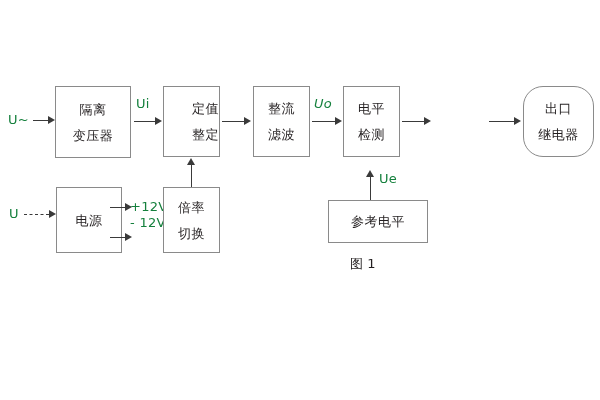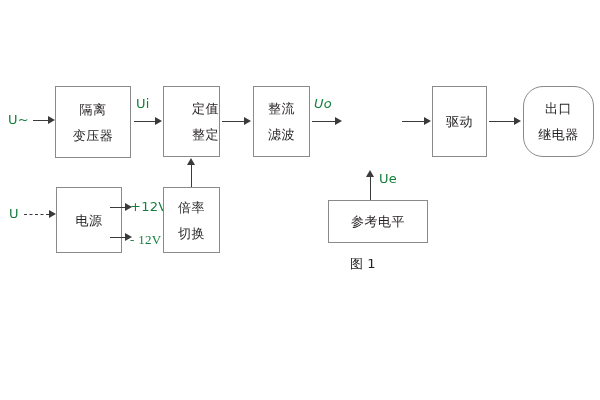--- a/index.html
+++ b/index.html
@@ -150,29 +150,30 @@
     <span class="line">整流</span>
     <span class="line">滤波</span>
   </div>
 
   <div class="label" style="left:314px; top:97px;font-style:italic;">Uo</div>
   <div class="arrow-h" style="left:312px; top:117px; width:30px;">
     <div class="shaft" style="width:23px;"></div>
     <div class="head" style="left:23px;"></div>
   </div>
 
+  <div class="node" style="left:343px; top:86px; width:57px; height:71px;">
+    <span class="line">电平</span>
+    <span class="line">检测</span>
+  </div>
 
   <div class="arrow-h" style="left:402px; top:117px; width:30px;">
     <div class="shaft" style="width:22px;"></div>
     <div class="head" style="left:22px;"></div>
   </div>
 
-  <div class="node one-line" style="left:432px; top:86px; width:55px; height:71px;">
-    <span class="line">驱动</span>
-  </div>
 
   <div class="arrow-h" style="left:489px; top:117px; width:33px;">
     <div class="shaft" style="width:25px;"></div>
     <div class="head" style="left:25px;"></div>
   </div>
 
   <div class="node" style="left:523px; top:86px; width:71px; height:71px;border-radius:20px;">
     <span class="line">出口</span>
     <span class="line">继电器</span>
   </div>
@@ -191,21 +192,21 @@
   <div class="arrow-h" style="left:110px; top:203px; width:22px;">
     <div class="shaft" style="width:15px;"></div>
     <div class="head" style="left:15px;"></div>
   </div>
   <div class="label" style="left:130px; top:200px;">+12V</div>
 
   <div class="arrow-h" style="left:110px; top:233px; width:22px;">
     <div class="shaft" style="width:15px;"></div>
     <div class="head" style="left:15px;"></div>
   </div>
-  <div class="label" style="left:130px; top:233px;font-family:Liberation Serif, serif;">- 12V</div>
+  <div class="label" style="left:130px; top:216px;">- 12V</div>
 
   <div class="node" style="left:163px; top:187px; width:57px; height:66px;">
     <span class="line">倍率</span>
     <span class="line">切换</span>
   </div>
 
   <div class="arrow-v" style="left:187px; top:158px; height:29px;">
     <div class="head"></div>
     <div class="shaft" style="height:24px;"></div>
   </div>

